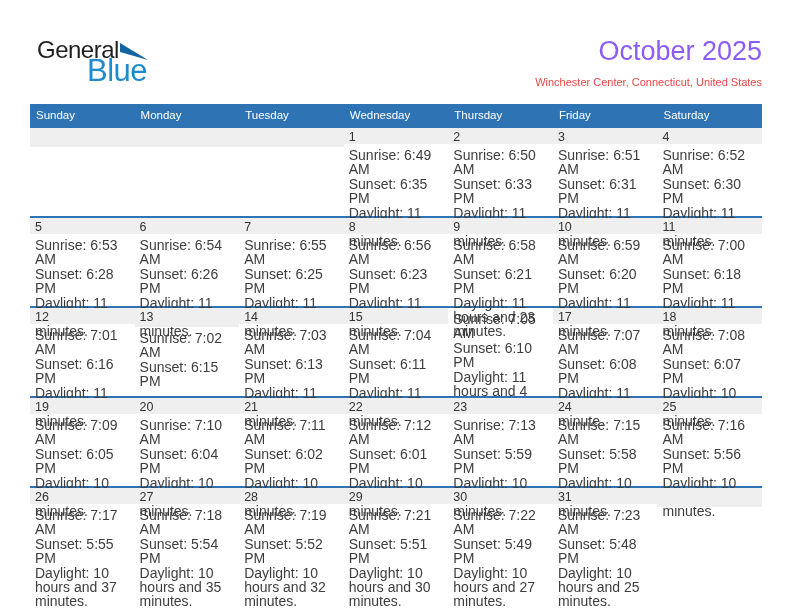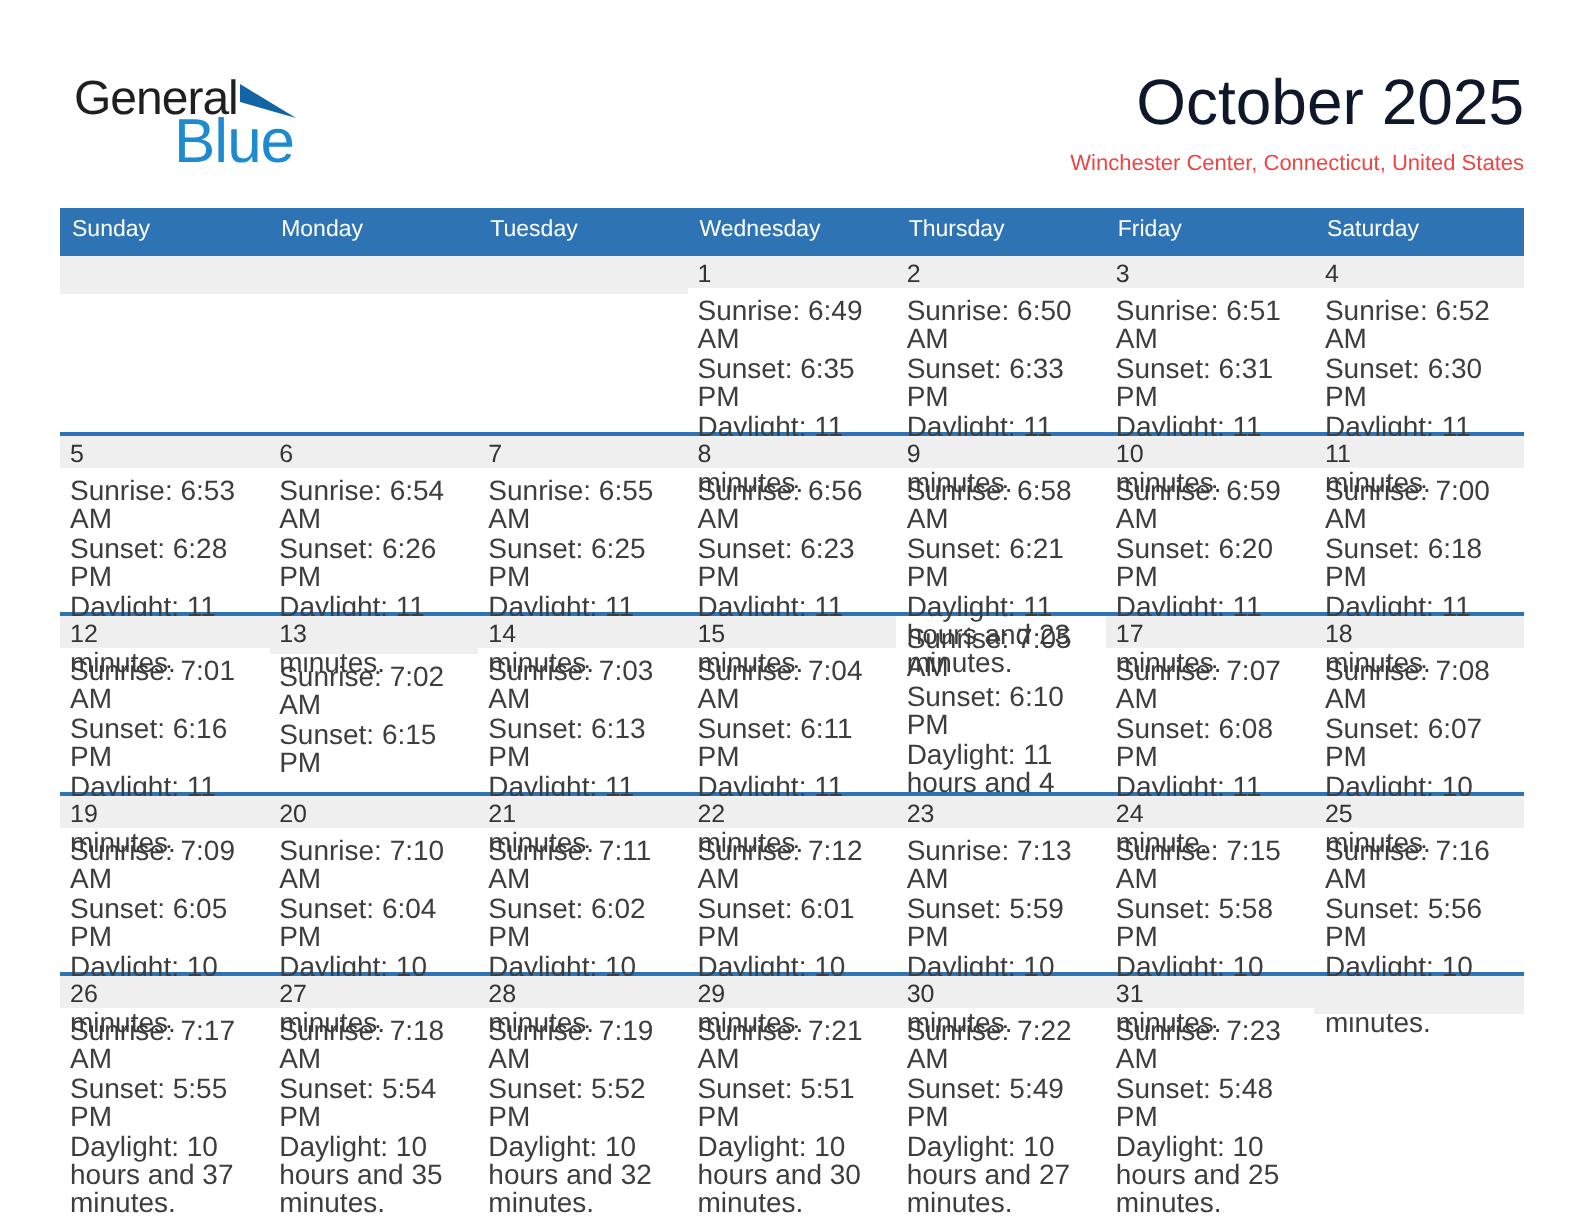--- a/index.html
+++ b/index.html
@@ -11,21 +11,21 @@
   }
   .page { position:relative; width:792px; height:612px; background:#fff; overflow:hidden; }
 
   
   .top-area { position:absolute; top:0; left:30px; width:732px; height:104px; }
   .logo { position:absolute; left:7px; top:38px; width:130px; }
   .logo-line1 { display:flex; align-items:flex-start; font-size:24px; letter-spacing:-0.5px; color:#1f1f1f; line-height:24px; }
   .logo-triangle { margin:3px 0 0 1px; }
   .logo-line2 { font-size:31px; letter-spacing:-0.5px; color:#1e8bd1; line-height:22px; margin:-5px 0 0 50px; }
   .titles { position:absolute; right:0; top:36px; text-align:right; }
-  .cal-title { font-size:32px; color:#0f172a; line-height:30px; }
+  .cal-title { font-size:27px; color:#8b5cf6; line-height:30px; }
   .cal-subtitle { font-size:11px; color:#ef4444; line-height:18px; margin-top:7px; }
 
   
   .calendar { position:absolute; top:104px; left:30px; width:732px; }
   .weekday-row { display:flex; height:22px; background:#2E74B5;align-items:center; }
   .weekday-cell { flex:1 1 0; color:#ffffff; font-size:11.5px; line-height:23px; padding-left:6px; box-sizing:border-box; overflow:hidden; }
   .week-row { display:flex; height:90px; border-top:2px solid #2E74B5; box-sizing:border-box; }
   .day-cell { flex:1 1 0; display:flex; flex-direction:column; min-width:0; }
   .day-num { height:19px; background:#EFEFEF; font-size:12.5px; color:#333333; padding:2px 0 0 5px; box-sizing:border-box; }
   .day-info { padding:4px 4px 0 5px; font-size:14px; line-height:14.4px; color:#3d3d3d; }

